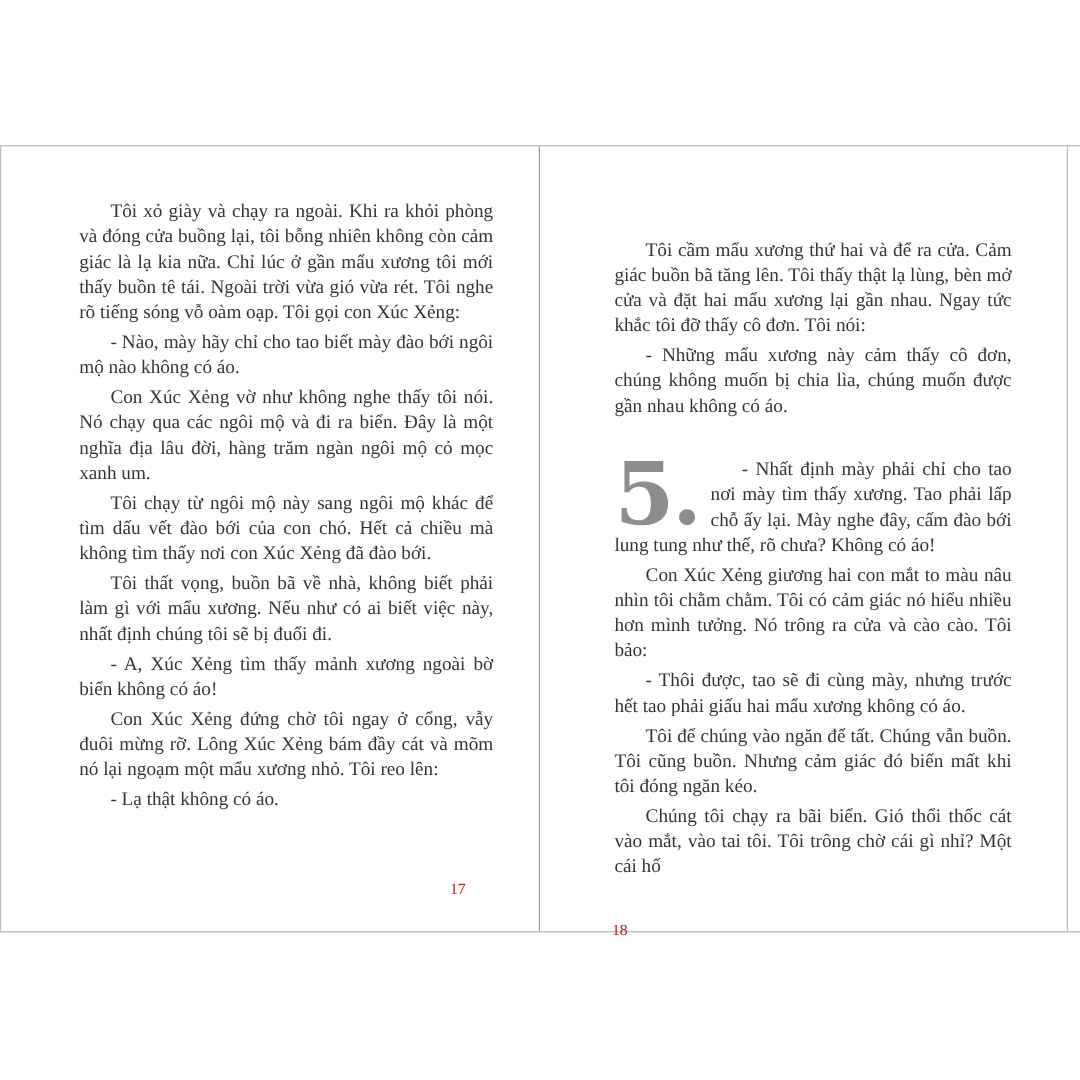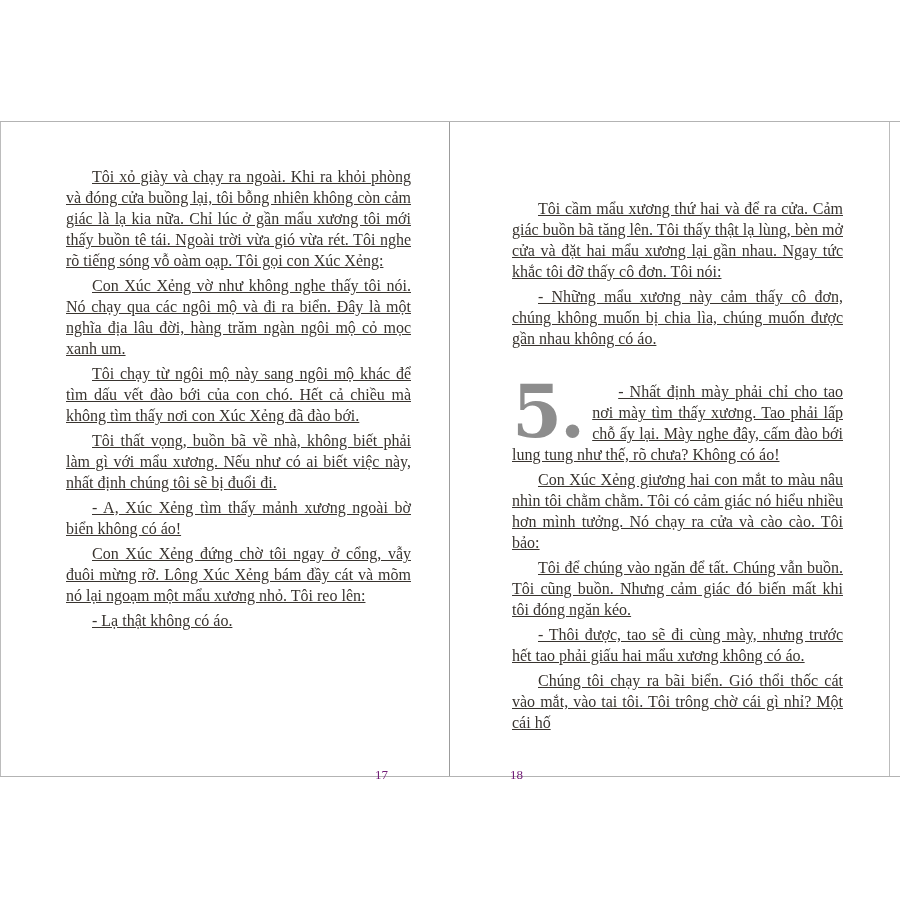--- a/index.html
+++ b/index.html
@@ -43,75 +43,75 @@
   }
   .page.left-page { left: 66px; width: 345px; }
   .page.right-page { left: 512px; width: 331px; margin-top: 32px; }
   p.para {
     margin: 0 0 4px 0;
     text-align: justify;
     text-indent: 26px;
     font-size: 16px;
     line-height: 21px;
     color: #39342f;
-    text-decoration: underline;
   }
   .chapter { margin-top: 32px; }
   p.para.chapter-open { text-indent: 0; }
   .dropcap {
     float: left;
     height: 62px;
     font-family: "DejaVu Serif", serif;
     font-weight: 700;
     font-size: 72px;
     line-height: 60px;
     letter-spacing: -2px;
     color: #8d8d8d;
     margin: 1px 9px 0 0;
   }
   .pagenum {
     position: absolute;
-    top: 767px;
+    top: 733px;
     font-size: 13px;
     line-height: 16px;
-    color: #701a75;
+    color: #b91c1c;
   }
   .pagenum.left { left: 66px; width: 322px; text-align: right; }
-  .pagenum.right { left: 510px; }
+  .pagenum.right { left: 510px; margin-top: 34px; }
 </style>
 </head>
 <body>
 
 <div class="canvas">
 
   <div class="hline top"></div>
   <div class="hline bottom"></div>
   <div class="vline left"></div>
   <div class="vline right"></div>
   <div class="vline center"></div>
 
   <div class="page left-page">
     <p class="para">Tôi xỏ giày và chạy ra ngoài. Khi ra khỏi phòng và đóng cửa buồng lại, tôi bỗng nhiên không còn cảm giác là lạ kia nữa. Chỉ lúc ở gần mẩu xương tôi mới thấy buồn tê tái. Ngoài trời vừa gió vừa rét. Tôi nghe rõ tiếng sóng vỗ oàm oạp. Tôi gọi con Xúc Xẻng:</p>
+    <p class="para">- Nào, mày hãy chỉ cho tao biết mày đào bới ngôi mộ nào không có áo.</p>
     <p class="para">Con Xúc Xẻng vờ như không nghe thấy tôi nói. Nó chạy qua các ngôi mộ và đi ra biển. Đây là một nghĩa địa lâu đời, hàng trăm ngàn ngôi mộ cỏ mọc xanh um.</p>
     <p class="para">Tôi chạy từ ngôi mộ này sang ngôi mộ khác để tìm dấu vết đào bới của con chó. Hết cả chiều mà không tìm thấy nơi con Xúc Xẻng đã đào bới.</p>
     <p class="para">Tôi thất vọng, buồn bã về nhà, không biết phải làm gì với mẩu xương. Nếu như có ai biết việc này, nhất định chúng tôi sẽ bị đuổi đi.</p>
     <p class="para">- A, Xúc Xẻng tìm thấy mảnh xương ngoài bờ biển không có áo!</p>
     <p class="para">Con Xúc Xẻng đứng chờ tôi ngay ở cổng, vẫy đuôi mừng rỡ. Lông Xúc Xẻng bám đầy cát và mõm nó lại ngoạm một mẩu xương nhỏ. Tôi reo lên:</p>
     <p class="para">- Lạ thật không có áo.</p>
   </div>
   <div class="pagenum left">17</div>
 
   <div class="page right-page">
     <p class="para">Tôi cầm mẩu xương thứ hai và để ra cửa. Cảm giác buồn bã tăng lên. Tôi thấy thật lạ lùng, bèn mở cửa và đặt hai mẩu xương lại gần nhau. Ngay tức khắc tôi đỡ thấy cô đơn. Tôi nói:</p>
     <p class="para">- Những mẩu xương này cảm thấy cô đơn, chúng không muốn bị chia lìa, chúng muốn được gần nhau không có áo.</p>
 
     <div class="chapter">
       <p class="para chapter-open"><span class="dropcap">5.</span></p>
       <p class="para">- Nhất định mày phải chỉ cho tao nơi mày tìm thấy xương. Tao phải lấp chỗ ấy lại. Mày nghe đây, cấm đào bới lung tung như thế, rõ chưa? Không có áo!</p>
-      <p class="para">Con Xúc Xẻng giương hai con mắt to màu nâu nhìn tôi chằm chằm. Tôi có cảm giác nó hiểu nhiều hơn mình tưởng. Nó chạy ra cửa và cào cào. Tôi bảo:</p>
+      <p class="para">Con Xúc Xẻng giương hai con mắt to màu nâu nhìn tôi chằm chằm. Tôi có cảm giác nó hiểu nhiều hơn mình tưởng. Nó trông ra cửa và cào cào. Tôi bảo:</p>
+      <p class="para">- Thôi được, tao sẽ đi cùng mày, nhưng trước hết tao phải giấu hai mẩu xương không có áo.</p>
       <p class="para">Tôi để chúng vào ngăn để tất. Chúng vẫn buồn. Tôi cũng buồn. Nhưng cảm giác đó biến mất khi tôi đóng ngăn kéo.</p>
-      <p class="para">- Thôi được, tao sẽ đi cùng mày, nhưng trước hết tao phải giấu hai mẩu xương không có áo.</p>
       <p class="para">Chúng tôi chạy ra bãi biển. Gió thổi thốc cát vào mắt, vào tai tôi. Tôi trông chờ cái gì nhỉ? Một cái hố</p>
     </div>
   </div>
   <div class="pagenum right">18</div>
 
 </div>
 
 </body></html>

